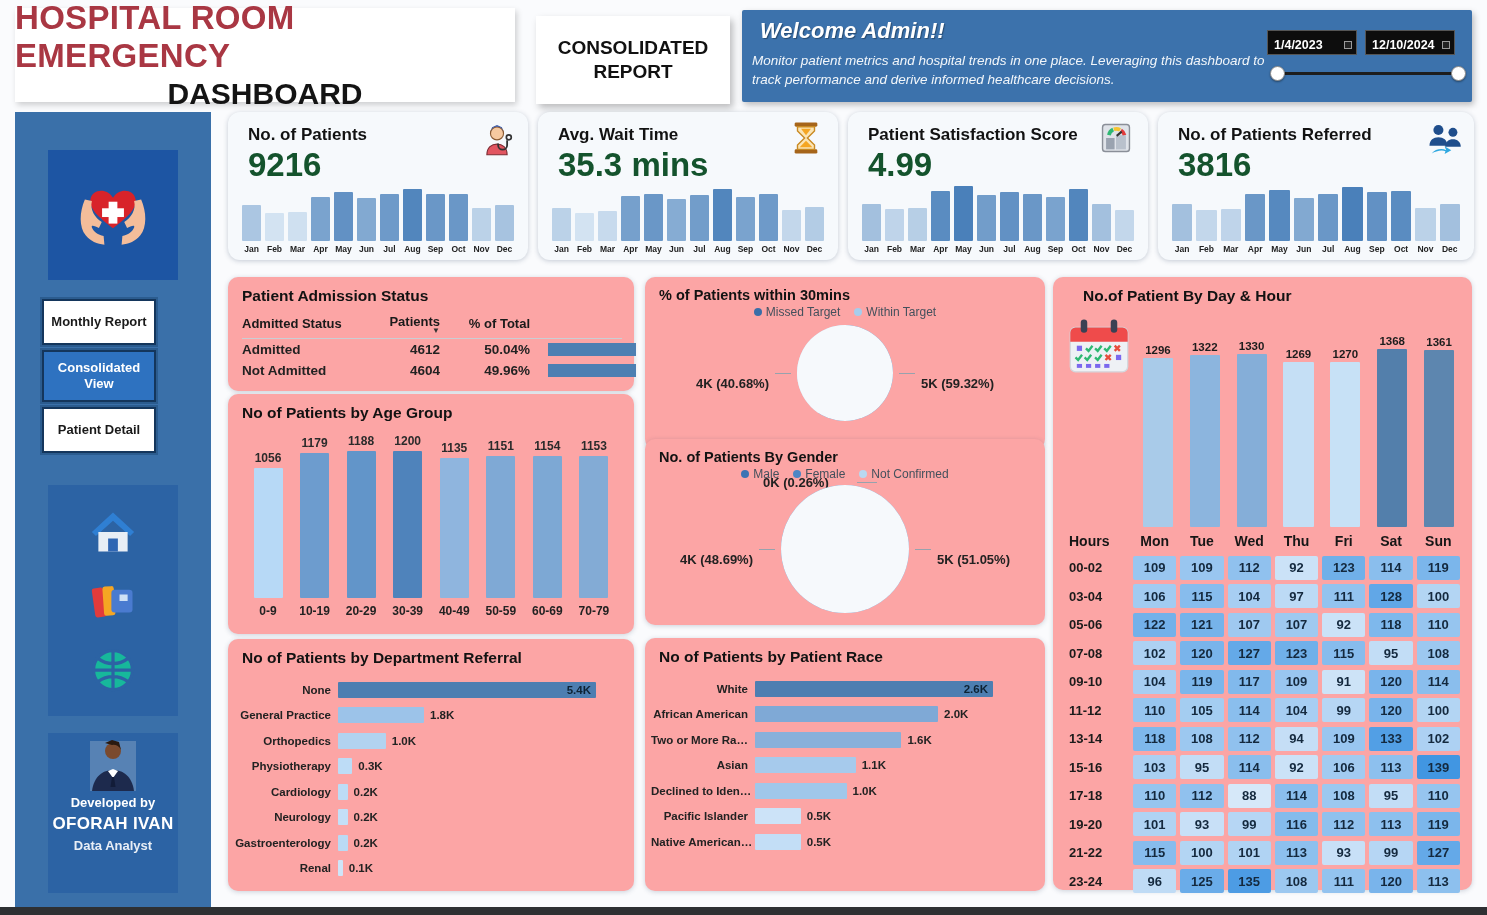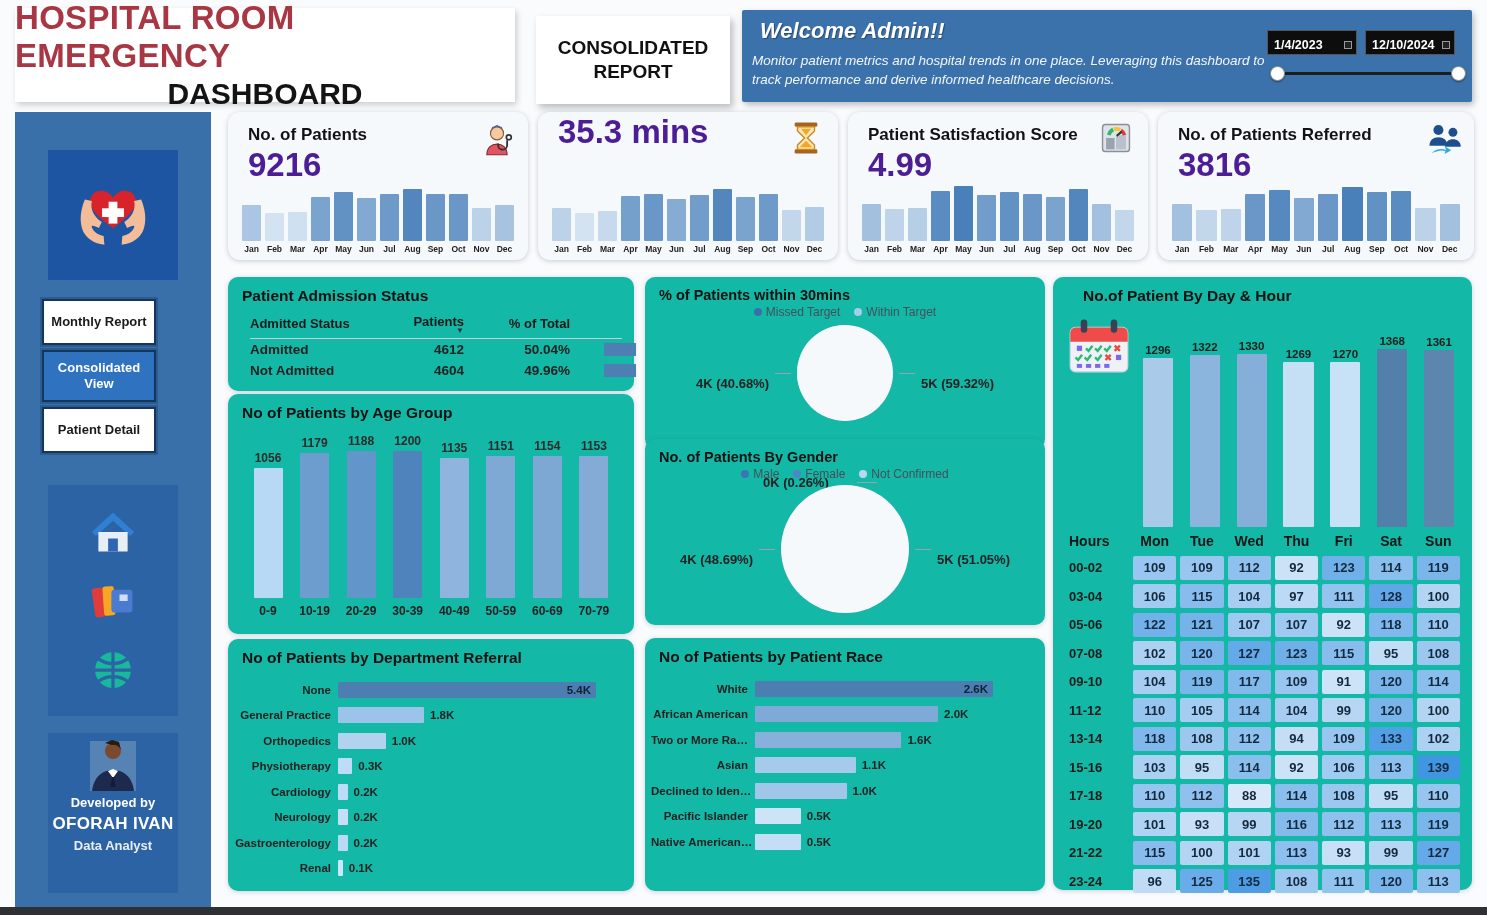--- a/index.html
+++ b/index.html
@@ -1,19 +1,19 @@
 <!DOCTYPE html>
 <html><head>
 <meta charset="utf-8">
 <style>
   * { box-sizing: border-box; margin: 0; padding: 0; }
   body { font-family: "Liberation Sans", sans-serif; background:#e9edf1; }
   #app { position:relative; width:1487px; height:915px; background:#fafbfd; overflow:hidden; }
 
-  .card { position:absolute; background:#14b8a6; border-radius:10px; box-shadow:0 1px 5px rgba(40,60,90,.22); }
+  .card { position:absolute; background:#fca5a5; border-radius:10px; box-shadow:0 1px 5px rgba(40,60,90,.22); }
 
   
   .title-card { position:absolute; left:15px; top:8px; width:500px; height:94px; background:#fff;
     box-shadow:2px 3px 6px rgba(0,0,0,.18); display:flex; flex-direction:column; justify-content:center; align-items:center; }
   .title-red { color:#a93743; font-size:33px; font-weight:800; letter-spacing:.3px; }
   .title-black { color:#141414; font-size:30px; font-weight:800; margin-top:2px; }
   .report-card { position:absolute; left:536px; top:16px; width:194px; height:88px; background:#fff;
     box-shadow:3px 4px 7px rgba(0,0,0,.25); display:flex; align-items:center; justify-content:center; text-align:center;
     font-size:19px; font-weight:800; line-height:1.25; color:#111; padding:0 10px; }
   .banner { position:absolute; left:742px; top:10px; width:730px; height:92px; background:#3c72ac; color:#fff; border-radius:2px; box-shadow:2px 3px 6px rgba(0,0,0,.25); }
@@ -38,32 +38,32 @@
     display:flex; flex-direction:column; align-items:center; color:#fff; padding-top:6px; }
   .dev-prefix { font-size:13px; font-weight:700; margin-top:4px; }
   .dev-name { font-size:17px; font-weight:800; letter-spacing:.3px; margin-top:4px; }
   .dev-role { font-size:13px; font-weight:600; margin-top:4px; color:#e8eef6; }
 
   
   #kpi-row { position:absolute; left:228px; top:112px; width:1246px; height:148px; display:flex; gap:10px; }
   .kpi-card { position:relative; flex:0 0 300px; height:148px; background:#f6f9fc; border-radius:12px; box-shadow:0 1px 5px rgba(40,60,90,.25); }
   .kpi-card:nth-child(4) { flex:0 0 316px; }
   .kpi-title { font-size:17px; font-weight:800; color:#121212; padding:13px 0 0 20px; }
-  .kpi-value { font-size:33px; font-weight:800; color:#4c1d95; padding-left:20px; margin-top:1px; }
+  .kpi-value { font-size:33px; font-weight:800; color:#14532d; padding-left:20px; margin-top:1px; }
   .kpi-icon { position:absolute; top:9px; right:13px; width:36px; height:36px; }
   .kpi-chart { position:absolute; left:14px; right:14px; bottom:6px; height:70px; display:flex; gap:4px; }
   .kpi-bar-col { flex:1; display:flex; flex-direction:column; justify-content:flex-end; align-items:center; }
   .kpi-bar { width:100%; border-radius:1px; }
   .kpi-bar-label { font-size:8.5px; font-weight:700; color:#222; margin-top:3px; }
 
   
   #admission-card { left:228px; top:277px; width:406px; height:114px; }
   .card-title { font-size:15.5px; font-weight:800; color:#121212; padding:10px 0 0 14px; }
   #admission-table { padding:6px 12px 0 14px; }
-  .adm-row { display:grid; grid-template-columns:128px 66px 86px 1fr; align-items:center; column-gap:20px; padding:3px 0;margin-left:8px; }
+  .adm-row { display:grid; grid-template-columns:128px 66px 86px 1fr; align-items:center; column-gap:4px; padding:3px 0; }
   .adm-row.head { font-size:13px; font-weight:800; color:#1a1a1a; border-bottom:1px solid #c9ced4; padding-bottom:5px; }
   .adm-row.body { font-size:13.5px; font-weight:700; color:#222; }
   .adm-num { text-align:right; }
   .adm-bar { height:13px; background:#4d7fb2; margin-left:14px; }
   .sort-ic { font-size:8px; color:#333; display:block; line-height:4px; }
 
   
   #age-card { left:228px; top:394px; width:406px; height:240px; }
   #age-chart { display:flex; justify-content:space-between; padding:12px 20px 0 20px; height:196px; }
   .age-col { display:flex; flex-direction:column; justify-content:flex-end; align-items:center; width:40px; }
@@ -244,20 +244,21 @@
             <div class="kpi-bar" style="height: 33px; background: rgb(187, 210, 232);"></div>
             <div class="kpi-bar-label">Nov</div>
           </div>
           <div class="kpi-bar-col">
             <div class="kpi-bar" style="height: 36px; background: rgb(167, 195, 224);"></div>
             <div class="kpi-bar-label">Dec</div>
           </div>
         </div>
       </div>
       <div class="kpi-card">
+        <div class="kpi-title">Avg. Wait Time</div>
         <div class="kpi-icon"><svg viewBox="0 0 24 24" width="34" height="34">
             <rect x="4" y="1" width="16" height="3" rx="1" fill="#a6651a"></rect>
             <rect x="4" y="20" width="16" height="3" rx="1" fill="#a6651a"></rect>
             <path d="M6 4h12v3l-5 5 5 5v3H6v-3l5-5-5-5z" fill="#fbe5b6" stroke="#c98a22"></path>
             <path d="M8.5 5.5h7L12 10z" fill="#f5a623"></path>
             <path d="M12 14l4.5 4.5h-9z" fill="#f5a623"></path>
           </svg></div>
         <div class="kpi-value">35.3 mins</div>
         <div class="kpi-chart">
           <div class="kpi-bar-col">

